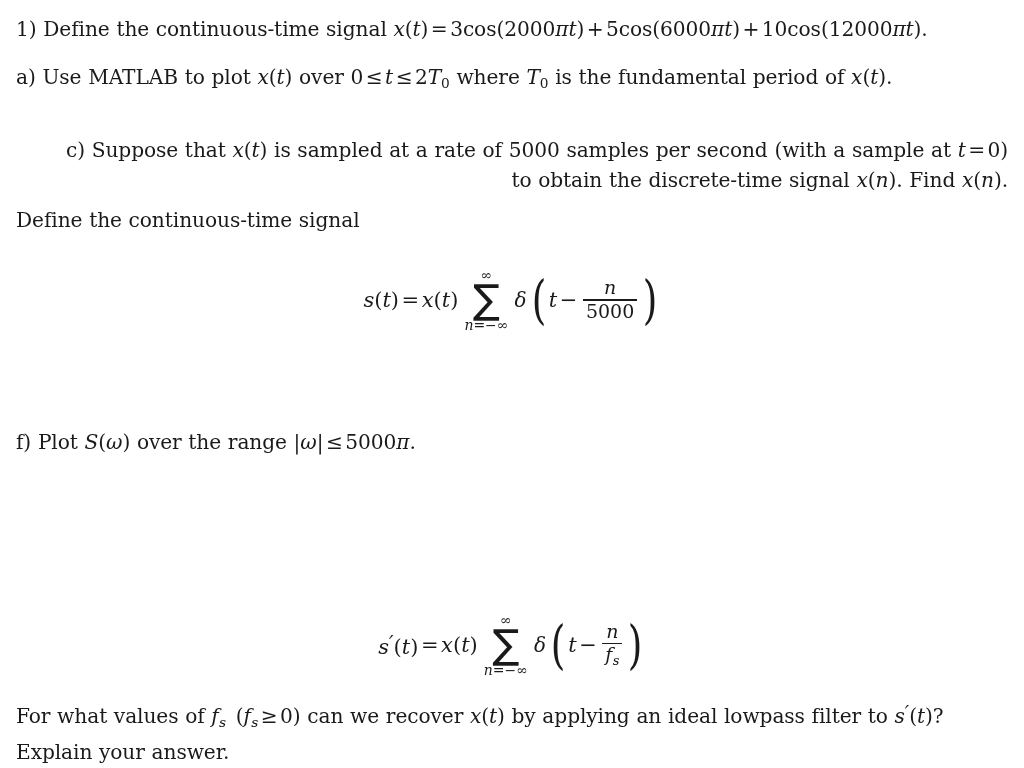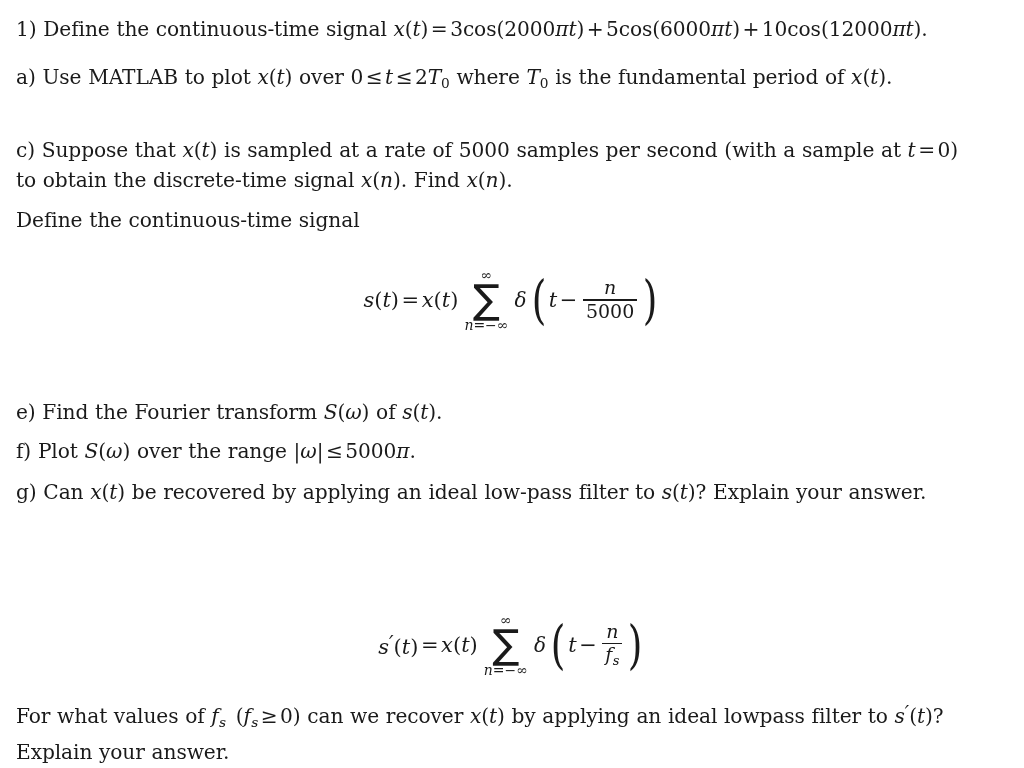--- a/index.html
+++ b/index.html
@@ -135,21 +135,21 @@
     <span>Define the continuous-time signal</span>
     <span><span class="mi">x</span>(<span class="mi">t</span>)<span class="mo">=</span><span class="mn">3</span><span class="mup">cos</span>(<span class="mn">2000</span><span class="greek">π</span><span class="mi">t</span>)<span class="mo">+</span><span class="mn">5</span><span class="mup">cos</span>(<span class="mn">6000</span><span class="greek">π</span><span class="mi">t</span>)<span class="mo">+</span><span class="mn">10</span><span class="mup">cos</span>(<span class="mn">12000</span><span class="greek">π</span><span class="mi">t</span>).</span>
   </div>
 
   <div class="body-text" style="top:55px;margin-top:7px;">
     <span>a)</span>
     <span>Use MATLAB to plot <span class="mi">x</span>(<span class="mi">t</span>) over <span class="mn">0</span><span class="mo">≤</span><span class="mi">t</span><span class="mo">≤</span><span class="mn">2</span><span class="mi">T</span><span class="subn">0</span> where <span class="mi">T</span><span class="subn">0</span> is the fundamental period of <span class="mi">x</span>(<span class="mi">t</span>).</span>
   </div>
 
 
-  <div class="body-text" style="top:135px;">
+  <div class="body-text" style="top:135px;text-align:right;">
     <span>c)</span>
     <span>Suppose that <span class="mi">x</span>(<span class="mi">t</span>) is sampled at a rate of 5000 samples per second (with a sample at <span class="mi">t</span><span class="mo">=</span><span class="mn">0</span>)<br>to obtain the discrete-time signal <span class="mi">x</span>(<span class="mi">n</span>). Find <span class="mi">x</span>(<span class="mi">n</span>).</span>
   </div>
 
   <div class="body-text" style="top:205px;">
     <span>Define the continuous-time signal</span>
   </div>
 
   <div class="eq-block" style="top:268px;">
     <span class="eq-row">
@@ -168,34 +168,26 @@
       <span class="frac">
         <span class="num mi">n</span>
         <span class="bar"></span>
         <span class="den mn">5000</span>
       </span>
       <span class="paren-big">)</span>
     </span>
   </div>
 
 
-  <div class="body-text" style="top:397px;">
-    <span>e)</span>
-    <span>Find the Fourier transform <span class="mi">S</span>(<span class="greek">ω</span>) of <span class="mi">s</span>(<span class="mi">t</span>).</span>
-  </div>
-
-  <div class="body-text" style="top:436px;">
+
+  <div class="body-text" style="top:427px;">
     <span>f)</span>
     <span>Plot <span class="mi">S</span>(<span class="greek">ω</span>) over the range |<span class="greek">ω</span>|<span class="mo">≤</span><span class="mn">5000</span><span class="greek">π</span>.</span>
   </div>
 
-  <div class="body-text" style="top:477px;">
-    <span>g)</span>
-    <span>Can <span class="mi">x</span>(<span class="mi">t</span>) be recovered by applying an ideal low-pass filter to <span class="mi">s</span>(<span class="mi">t</span>)? Explain your answer.</span>
-  </div>
 
 
   <div class="eq-block" style="top:613px;">
     <span class="eq-row">
       <span><span class="mi">s</span><span class="prime">′</span>(<span class="mi">t</span>)</span>
       <span class="mo">=</span>
       <span><span class="mi">x</span>(<span class="mi">t</span>)</span>
       <span class="sumwrap">
         <span class="sum-lim-top">∞</span>
         <span class="sum-sym">∑</span>

